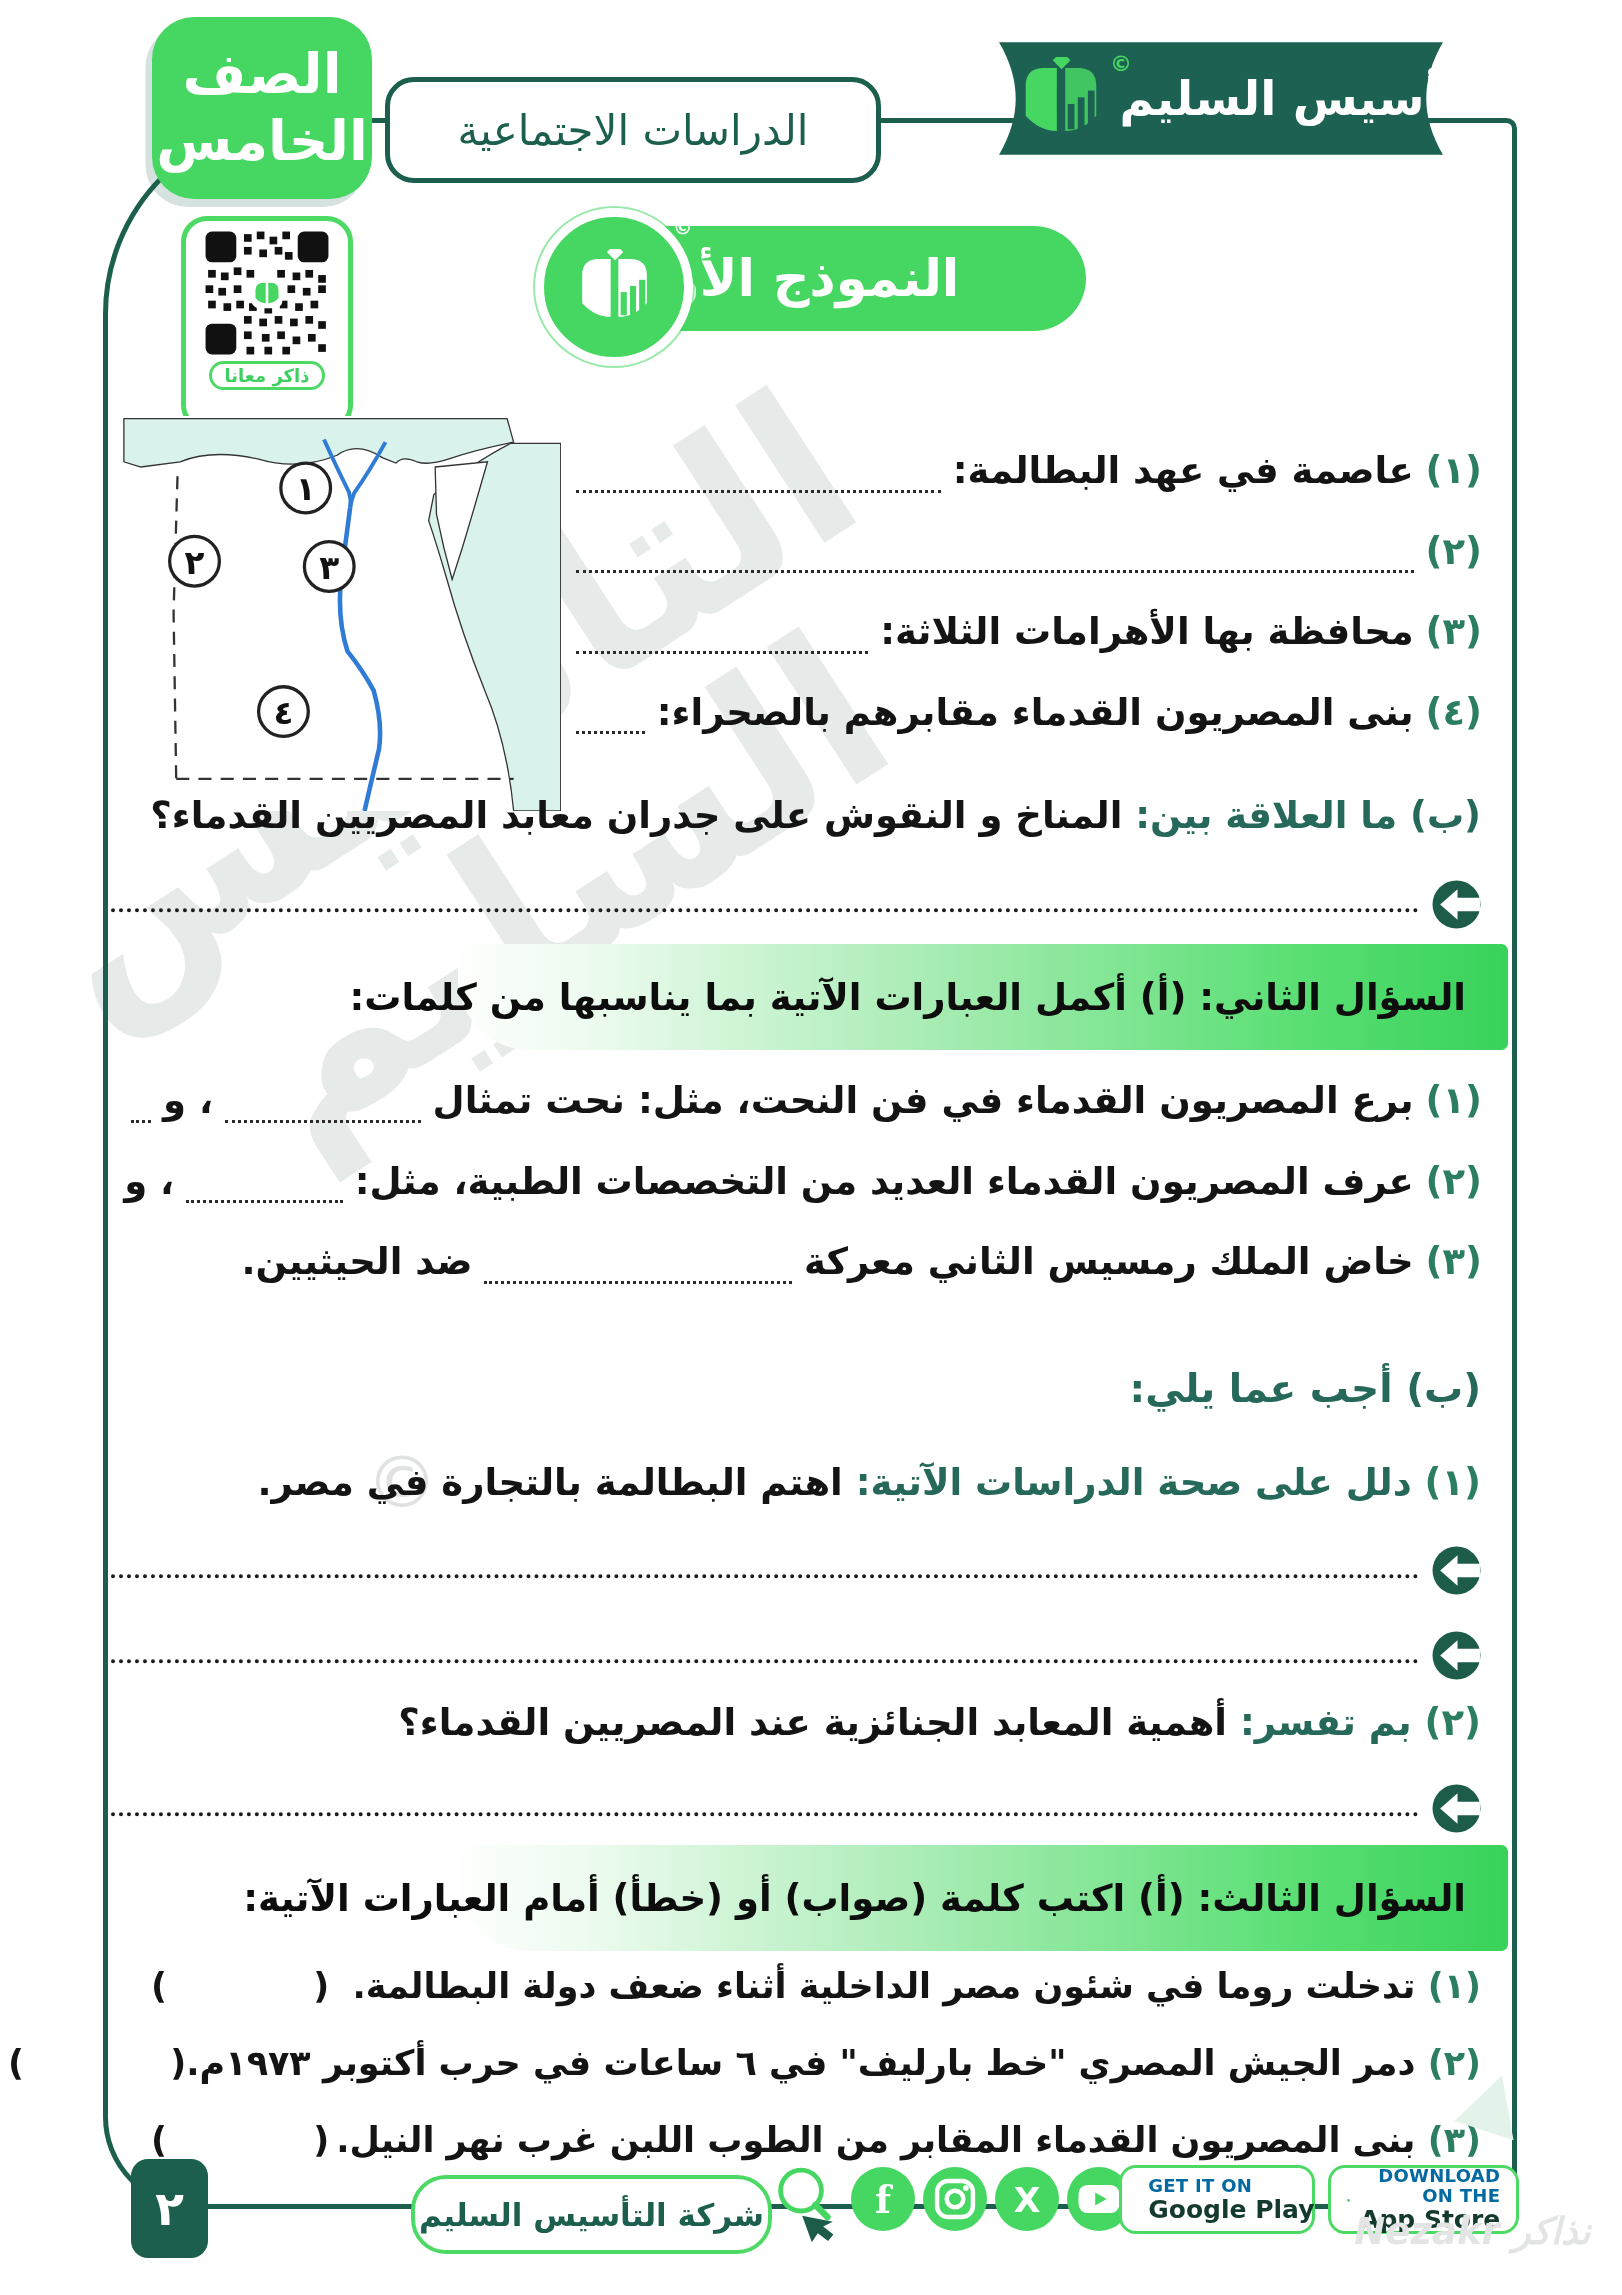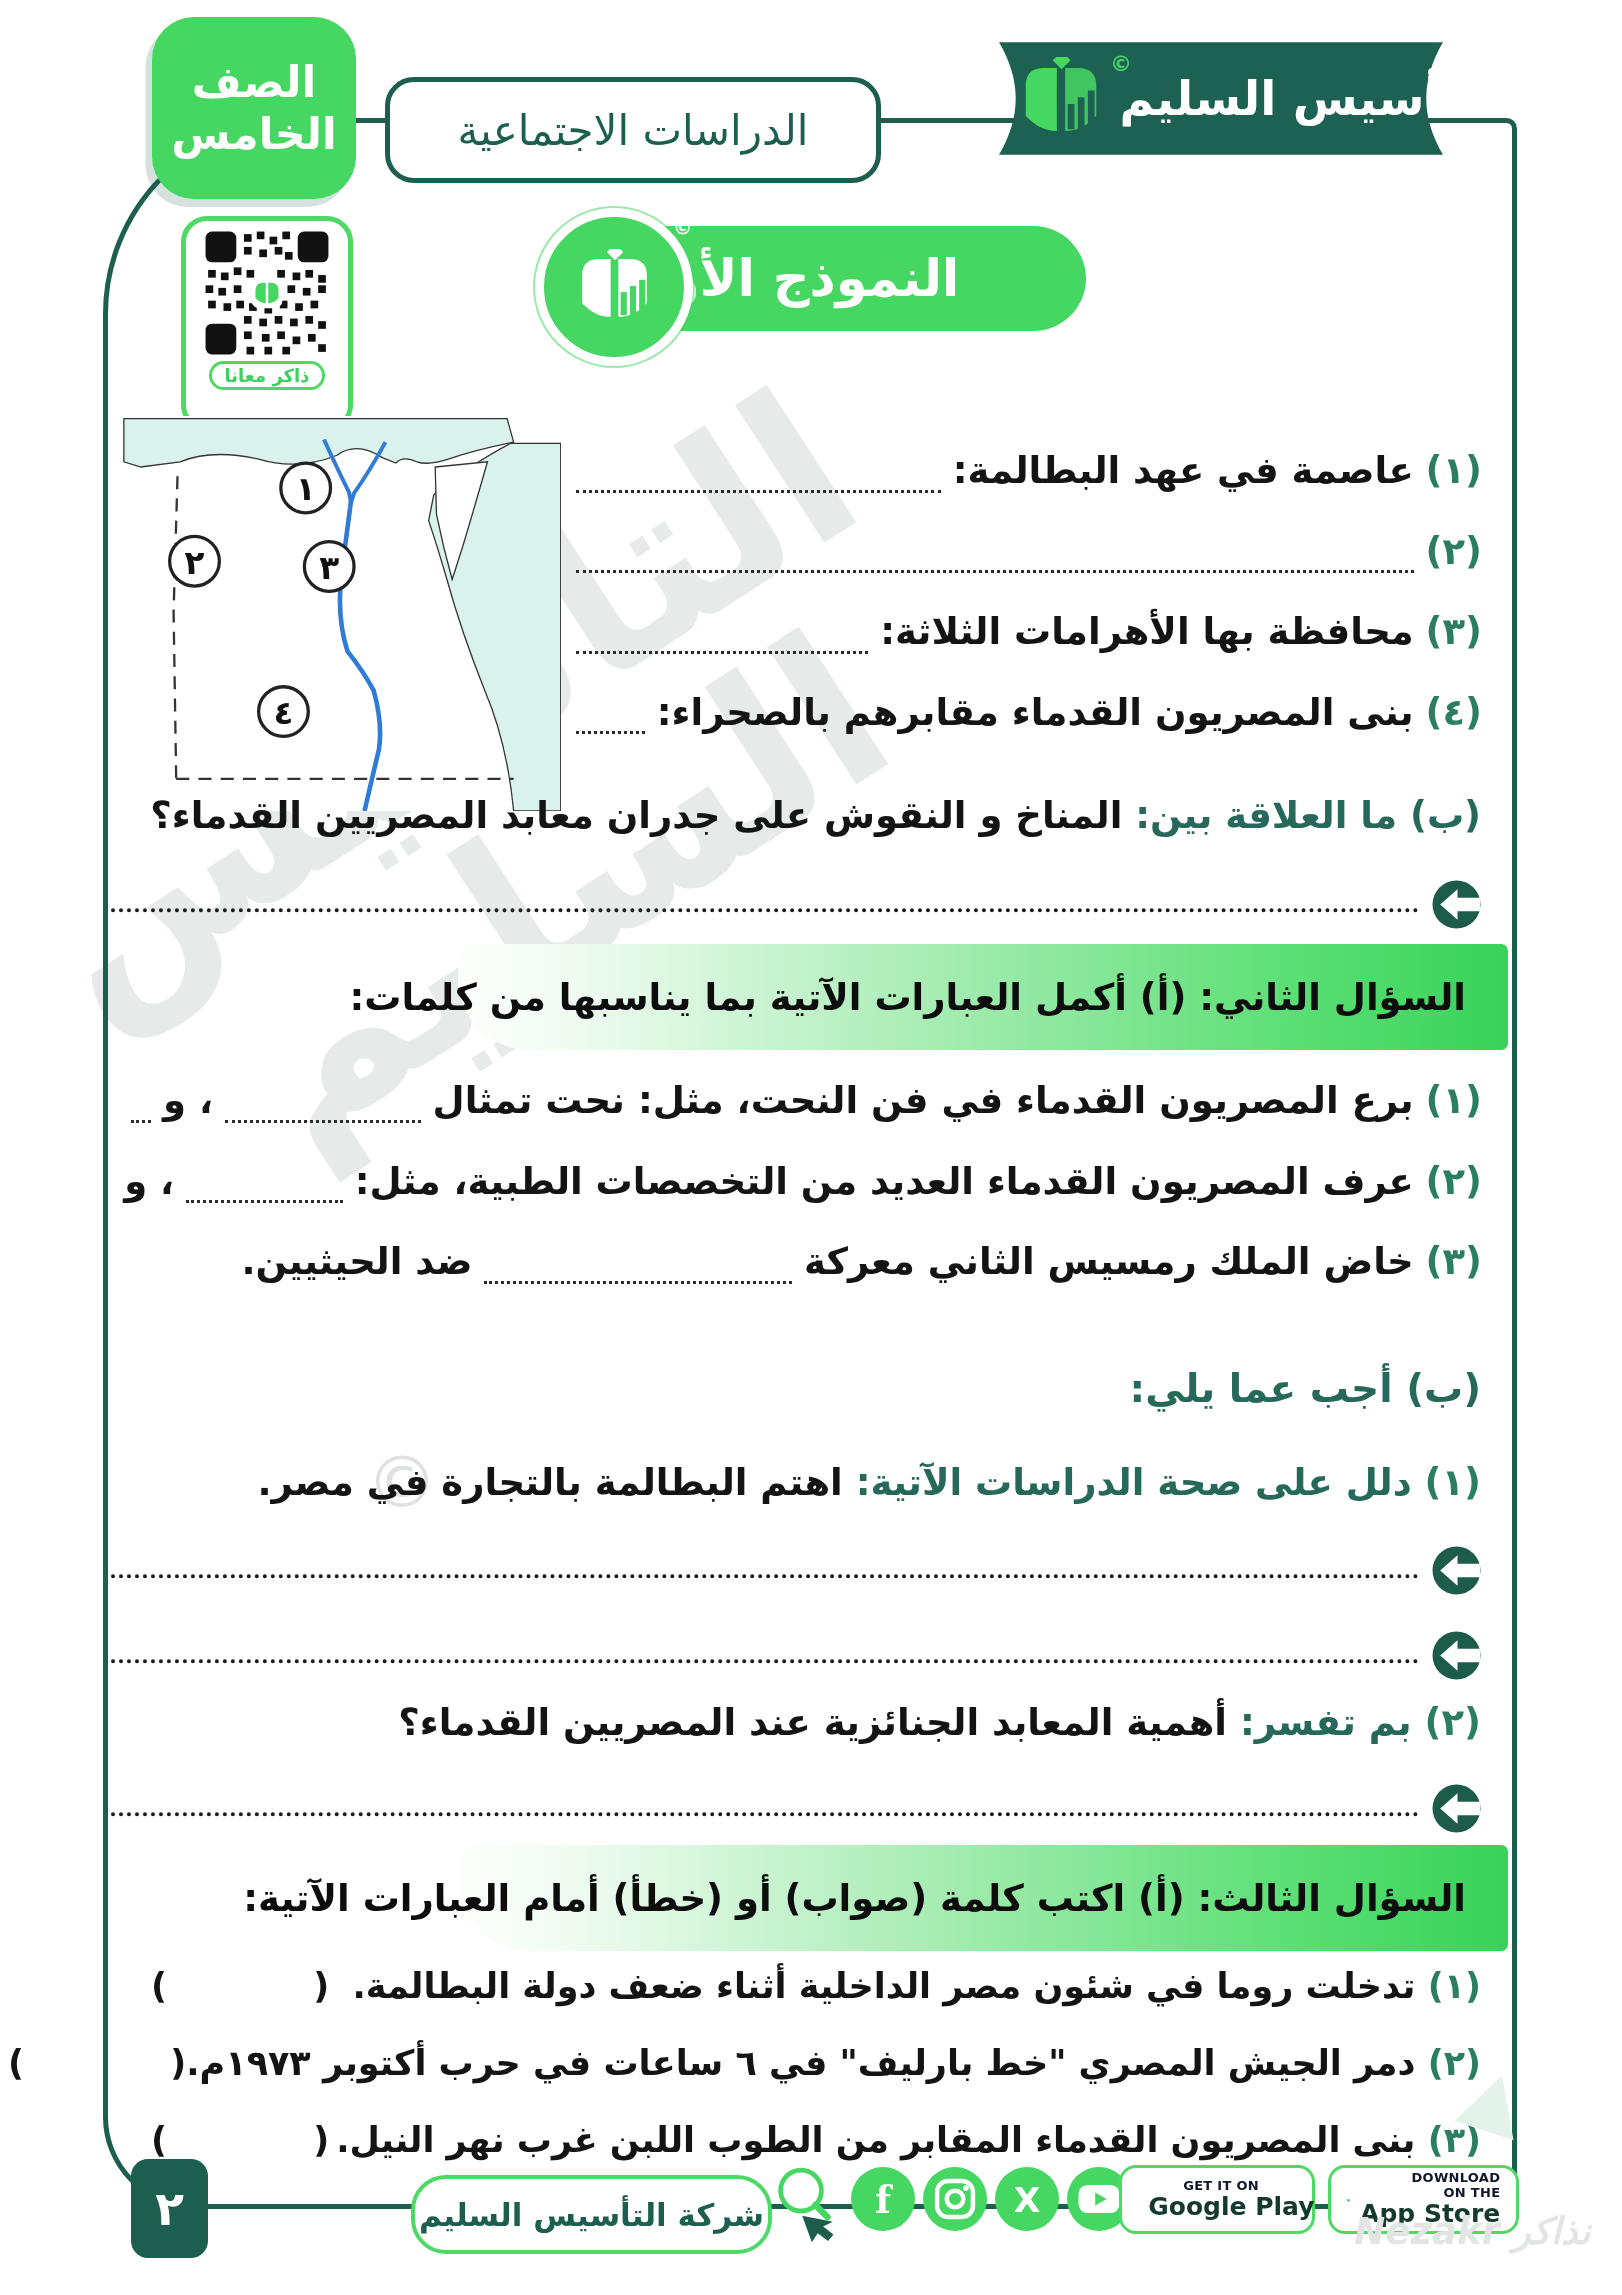--- a/index.html
+++ b/index.html
@@ -14,23 +14,23 @@
   
   .wm-center{left:-39px;top:576px;width:1080px;font-size:216px;font-weight:800;color:#87988f;
              opacity:.20;transform:rotate(-33deg);direction:rtl;text-align:center;line-height:1.02;}
   .wm-copy{left:366px;top:1440px;font-size:72px;color:#cfd4d2;opacity:.65;}
   .wm-corner{left:1348px;top:2210px;width:249px;font-size:37px;font-weight:700;font-style:italic;
              color:#e3e4e4;direction:rtl;text-align:center;}
   .wm-arrow{left:1462px;top:2074px;width:0;height:0;border-left:31px solid transparent;
             border-right:31px solid transparent;border-bottom:58px solid #e4f3e9;transform:rotate(18deg);}
 
   
-  .grade-badge{left:152px;top:17px;width:204px;height:182px;background:#46d763;border-radius:42px;
+  .grade-badge{left:152px;top:17px;width:220px;height:182px;background:#46d763;border-radius:42px;
                box-shadow:-6.5px 7.9px 0 rgba(29,95,78,.18);display:flex;flex-direction:column;
-               align-items:center;justify-content:center;color:#fff;font-weight:800;font-size:43px;
+               align-items:center;justify-content:center;color:#fff;font-weight:800;font-size:55px;
                line-height:1.22;text-align:center;}
   .subject-pill{left:385px;top:77px;width:486px;height:96px;background:#fff;border:5.2px solid #1d5f4e;
                 border-radius:29px;display:flex;align-items:center;justify-content:center;
                 color:#1d5f4e;font-weight:400;font-size:42px;white-space:nowrap;}
   .brand-badge{left:982px;top:42px;width:478px;height:113px;}
   .brand-badge svg.bg{position:absolute;left:0;top:0;}
   .brand-inner{position:absolute;left:26px;top:0;width:425px;height:113px;display:flex;
                align-items:center;gap:17px;padding:0 10.5px;}
   .brand-logo{width:84px;height:84px;color:#46d763;flex:0 0 auto;}
   .brand-text{color:#ffffff;font-weight:800;font-size:47px;white-space:nowrap;direction:rtl;flex:1;
@@ -86,21 +86,21 @@
   .company-pill{left:411px;top:2165px;width:353px;height:71px;background:#fff;border:4.6px solid #4cd964;
                 border-radius:35px;display:flex;align-items:center;justify-content:center;
                 color:#1d5f4e;font-weight:800;font-size:31px;direction:rtl;white-space:nowrap;margin-top:10px;}
   .search-wrap{left:771px;top:2159px;width:72px;height:98px;}
   .soc{top:2167px;width:64px;height:64px;border-radius:50%;background:#46d763;display:flex;
        align-items:center;justify-content:center;}
   .soc svg{width:64px;height:64px;}
   .store-badge{top:2165px;height:69px;background:#fff;border:3.9px solid #4cd964;border-radius:17px;
                display:flex;align-items:center;gap:10.5px;padding:0 15.7px;box-sizing:border-box;}
   .store-badge .txt{display:flex;flex-direction:column;justify-content:center;line-height:1.1;}
-  .store-badge .small{font-size:13px;letter-spacing:0.3px;color:#0f172a;font-weight:700;margin-left:35px;}
+  .store-badge .small{font-size:18px;letter-spacing:0.3px;color:#0369a1;font-weight:700;}
   .store-badge .big{font-size:25px;font-weight:800;color:#14392e;white-space:nowrap;}
   .gp{left:1119px;width:196px;} .as{left:1328px;width:191px;text-align:right;}
 </style>
 </head>
 <body>
 
 <div class="page">
 
   <div class="abs wm-center">التأسيس السليم</div>
   <div class="abs wm-copy">©</div>

